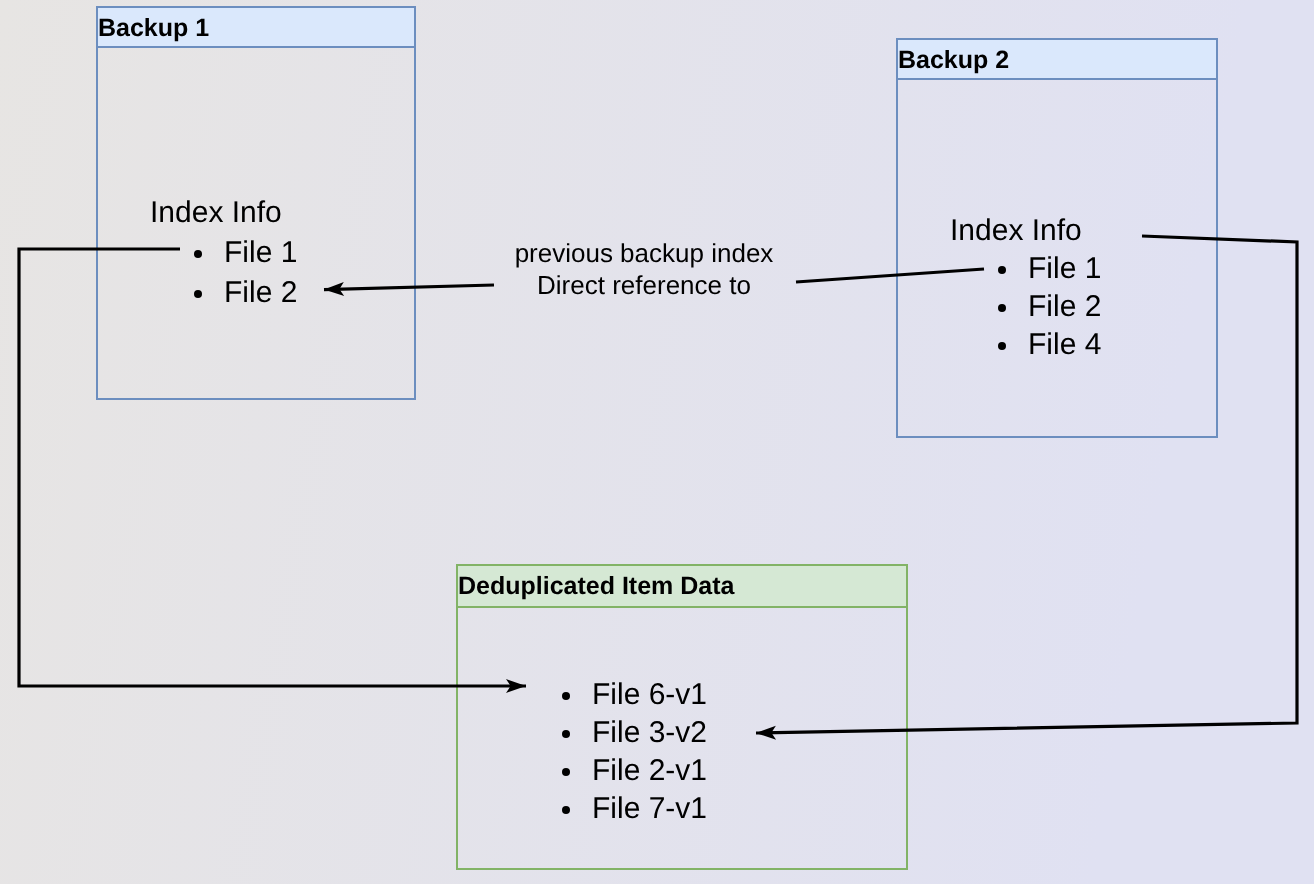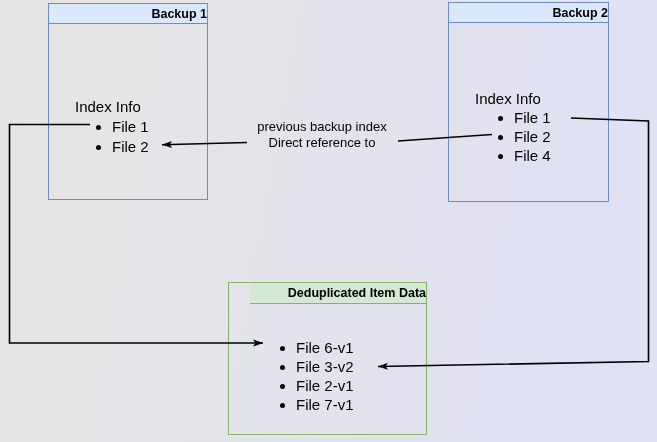--- a/index.html
+++ b/index.html
@@ -28,21 +28,21 @@
   .box {
     position: absolute;
     border: 1.5px solid;
     background: transparent;
   }
   .box.blue  { border-color: var(--blue-border); }
   .box.green { border-color: var(--green-border); }
   .box-header {
     display: flex;
     align-items: center;
-    justify-content: flex-end;
+    justify-content: flex-start;
     font-weight: bold;
     font-size: 12.5px;
     border-bottom: 1.5px solid;
   }
   .blue  .box-header { background: var(--blue-header-fill);  border-color: var(--blue-border); }
   .green .box-header { background: var(--green-header-fill); border-color: var(--green-border); }
   .subtitle {
     position: absolute;
     font-size: 15px;
     white-space: nowrap;
@@ -88,33 +88,33 @@
     <div class="box-header" style="height:20px;">
       <span>Backup 1</span>
     </div>
     <div class="subtitle" style="left:26px; top:58px;">Index Info</div>
     <ul class="files" style="left:46px; top:113px; line-height:20px;">
       <li>File 1</li>
       <li>File 2</li>
     </ul>
   </div>
 
-  <div class="box blue" style="left:448px; top:2px; width:161px; height:200px;">
+  <div class="box blue" style="left:448px; top:19px; width:161px; height:200px;">
     <div class="box-header" style="height:20px;">
       <span>Backup 2</span>
     </div>
     <div class="subtitle" style="left:26px; top:51px;">Index Info</div>
     <ul class="files" style="left:48px; top:105px; line-height:19px;">
       <li>File 1</li>
       <li>File 2</li>
       <li>File 4</li>
     </ul>
   </div>
 
-  <div class="box green" style="left:228px; top:282px; width:199px; height:153px;padding-left:21px;">
+  <div class="box green" style="left:228px; top:282px; width:226px; height:153px;">
     <div class="box-header" style="height:21px;">
       <span>Deduplicated Item Data</span>
     </div>
     <ul class="files" style="left:50px; top:55px; line-height:19px;">
       <li>File 6-v1</li>
       <li>File 3-v2</li>
       <li>File 2-v1</li>
       <li>File 7-v1</li>
     </ul>
   </div>

